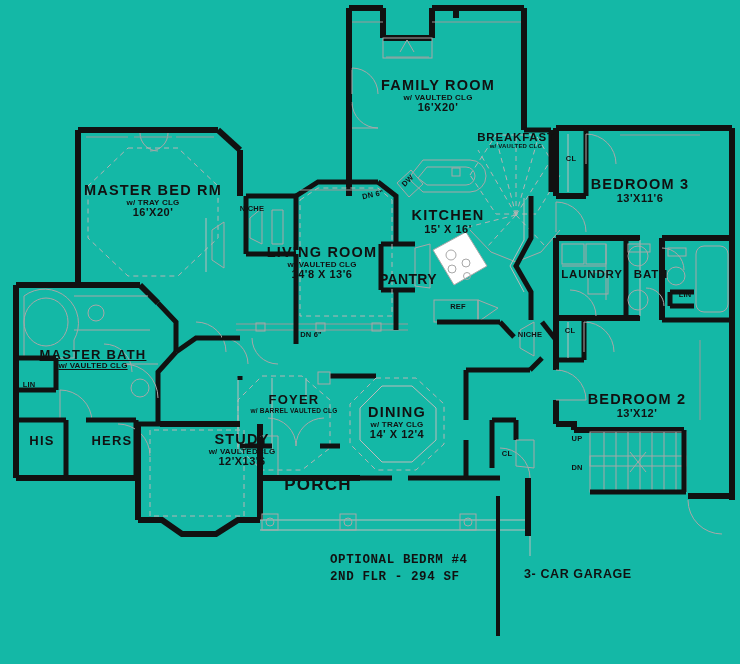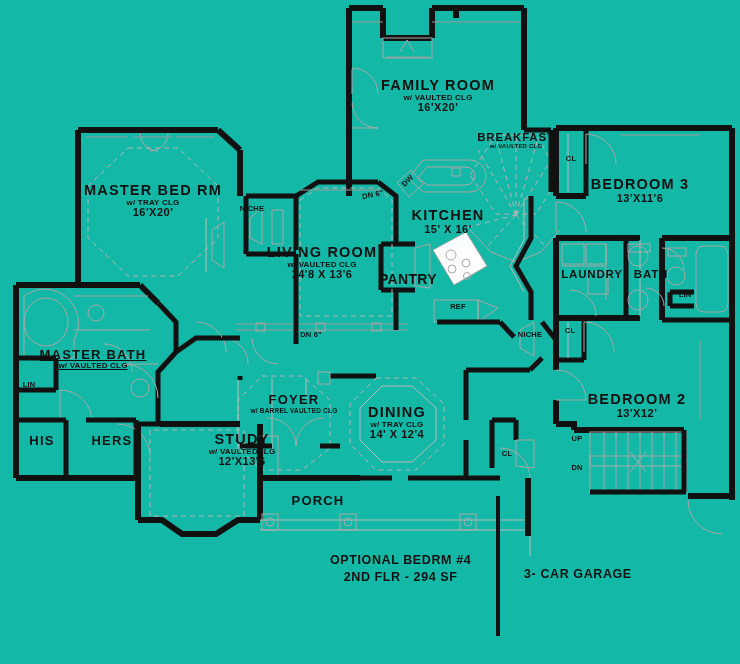--- a/index.html
+++ b/index.html
@@ -13,21 +13,21 @@
        line-height:1.08;letter-spacing:.4px;}
   .lbl .ttl{font-size:14.5px;font-weight:700;letter-spacing:1.2px;display:block;}
   .lbl .sub{font-size:8px;font-weight:700;letter-spacing:.2px;display:block;}
   .lbl .dim{font-size:11px;font-weight:700;letter-spacing:.5px;display:block;}
   .lbl.small .ttl{font-size:11.5px;letter-spacing:.8px;}
   .lbl.tiny .ttl{font-size:14px;letter-spacing:.3px;}
   .lbl.mini .ttl{font-size:7.5px;letter-spacing:.2px;}
   .lbl.rot{transform-origin:center center;}
   .note{position:absolute;white-space:nowrap;font-size:12.5px;font-weight:700;
         letter-spacing:.6px;line-height:1.35;color:#111;}
-  .note.ctr{text-align:center;}
+  .note.ctr{font-family:Liberation Mono, monospace;}
 </style>
 </head>
 <body>
 
 <div id="plan">
 
   <svg id="drawing" viewBox="0 0 740 664">
     <defs>
       <style>
         .w   { stroke:#111; fill:none; stroke-linecap:butt; }
@@ -411,21 +411,21 @@
     <span class="sub" style="font-size:6.5px;">w/ BARREL VAULTED CLG</span>
   </div>
 
   <div class="lbl" style="left:352px;top:405px;width:90px;">
     <span class="ttl">DINING</span>
     <span class="sub">w/ TRAY CLG</span>
     <span class="dim">14' X 12'4</span>
   </div>
 
   <div class="lbl" style="left:272px;top:476px;width:92px;">
-    <span class="ttl" style="font-size:13px;margin-top:18px;">PORCH</span>
+    <span class="ttl" style="font-size:17px;">PORCH</span>
   </div>
 
   <div class="lbl" style="left:580px;top:177px;width:120px;">
     <span class="ttl">BEDROOM  3</span>
     <span class="dim">13'X11'6</span>
   </div>
 
   <div class="lbl" style="left:577px;top:366px;width:120px;margin-top:26px;">
     <span class="ttl">BEDROOM  2</span>
     <span class="dim">13'X12'</span>

